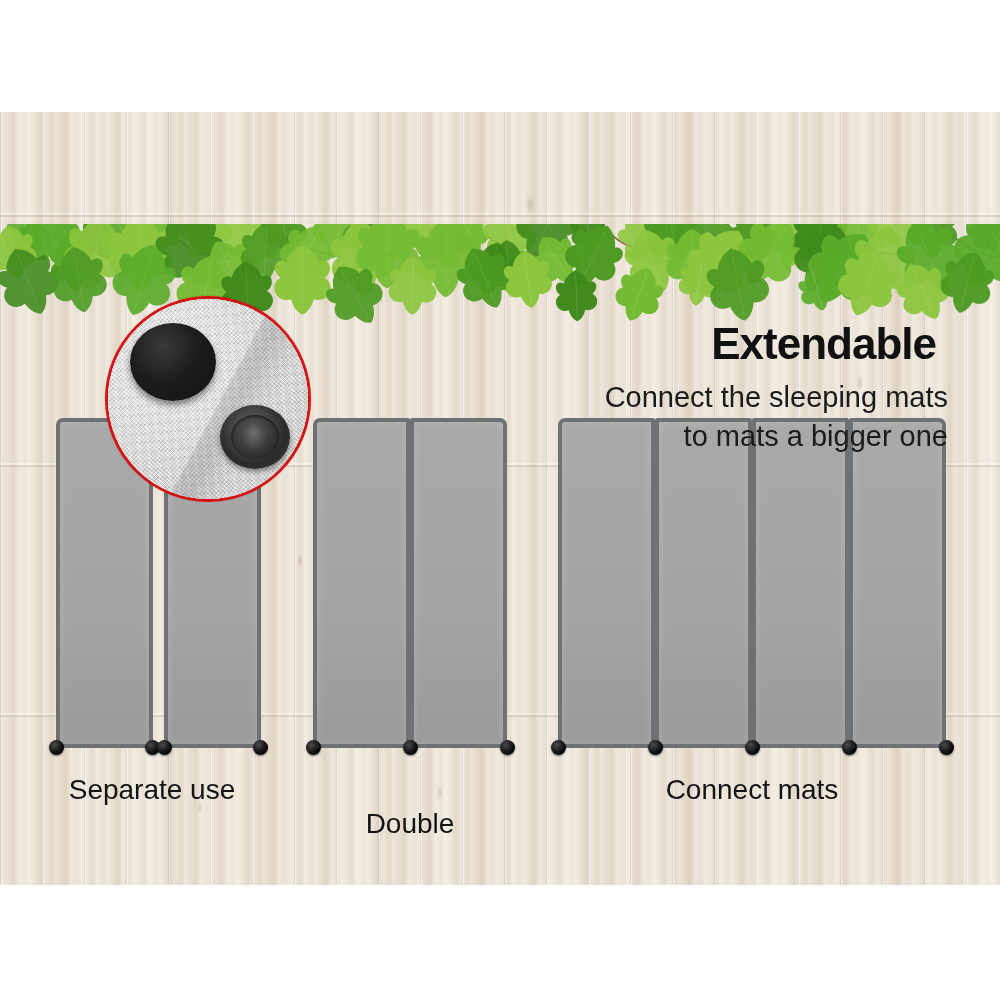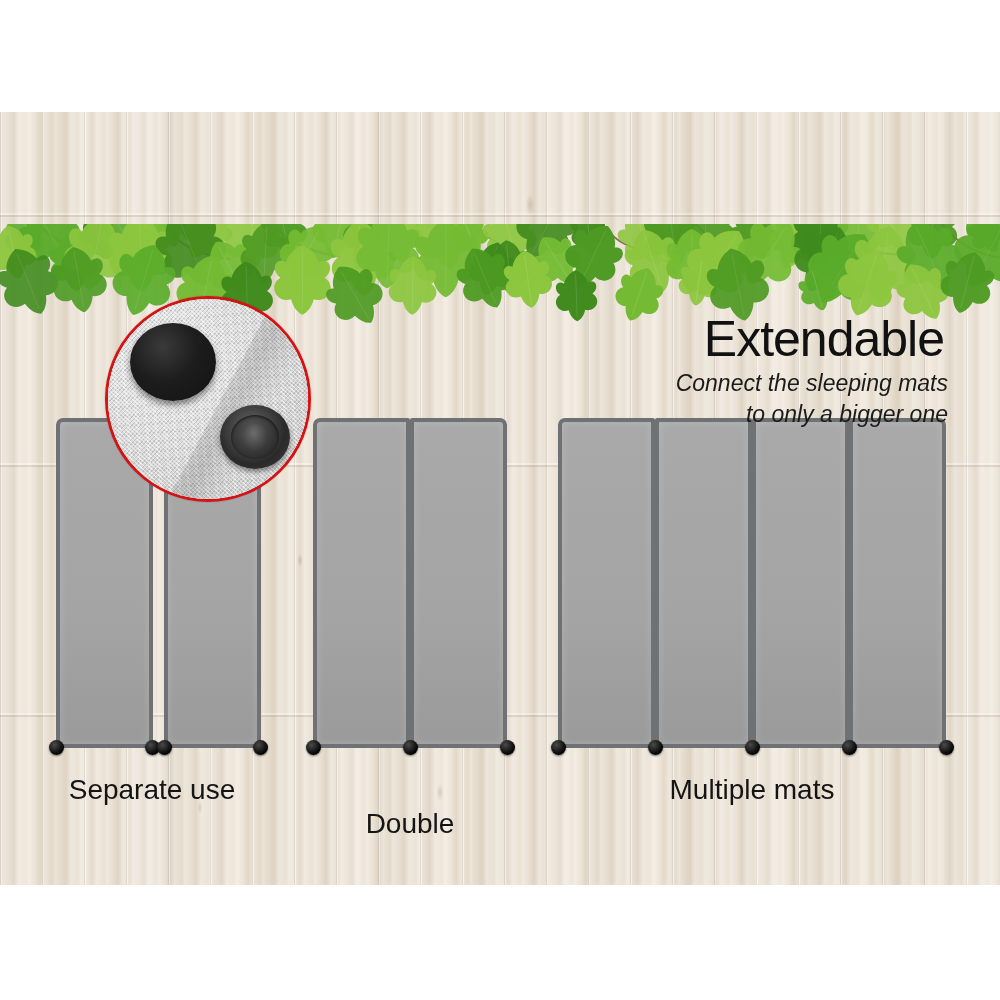--- a/index.html
+++ b/index.html
@@ -80,23 +80,23 @@
       background:radial-gradient(ellipse at 45% 38%, #6a6a6a 0%, #434343 38%, #2a2a2a 62%, #3c3c3c 100%);
       box-shadow:0 3px 5px rgba(0,0,0,.4);}
   .snap-ring::before{content:"";position:absolute;left:11px;top:10px;right:11px;bottom:10px;
       border-radius:50%;background:radial-gradient(ellipse at 45% 35%,#585858,#2e2e2e 70%);
       box-shadow:inset 0 1px 3px rgba(0,0,0,.7);}
   .snap-ring::after{content:"";position:absolute;left:22px;top:19px;right:22px;bottom:19px;
       border-radius:50%;background:radial-gradient(ellipse at 45% 35%,#6d6d6d,#3a3a3a 75%);}
 
   
   .head-wrap{position:absolute;right:52px;top:198px;width:420px;text-align:right;}
-  .title{font-size:50px;font-weight:normal;color:#111;line-height:1.0;letter-spacing:-1px;
-         margin:4px;white-space:nowrap;}
-  .subtitle{font-size:23px;color:#1b1b1b;line-height:1.33;margin:2px 0 0 0;font-style:italic;}
+  .title{font-size:44px;font-weight:bold;color:#111;line-height:1.0;letter-spacing:-1px;
+         margin:12px;white-space:nowrap;}
+  .subtitle{font-size:29px;color:#1b1b1b;line-height:1.33;margin:2px 0 0 0;}
   .subtitle span{display:block;}
 
   
   .mats-area{position:absolute;left:0;top:0;width:1000px;height:773px;}
   .group{position:absolute;top:306px;height:330px;}
   .mat{position:absolute;top:0;height:330px;box-sizing:border-box;
        background:linear-gradient(180deg,#a9a9a9 0%,#a4a4a4 60%,#9a9a9a 100%);
        border:4px solid #6f7275;border-radius:7px;
        box-shadow:inset 0 0 9px rgba(255,255,255,.18);}
   .mat.joined-l{border-top-left-radius:2px;border-bottom-left-radius:2px;}
@@ -144,21 +144,21 @@
         <div class="dot" style="left: 551px; top: 628px;"></div>
         <div class="dot" style="left: 648px; top: 628px;"></div>
         <div class="dot" style="left: 745px; top: 628px;"></div>
         <div class="dot" style="left: 842px; top: 628px;"></div>
         <div class="dot" style="left: 939px; top: 628px;"></div>
       </div>
 
     <div id="captions">
         <div class="caption" style="left: -48px; width: 400px; top: 662px;">Separate use</div>
         <div class="caption" style="left: 210px; width: 400px; top: 696px;">Double</div>
-        <div class="caption" style="left: 552px; width: 400px; top: 662px;">Multiple mats</div>
+        <div class="caption" style="left: 552px; width: 400px; top: 662px;">Connect mats</div>
       </div>
 
 
     <div class="leaves top">
       <svg width="1000" height="120" viewBox="0 0 1000 120" id="leaves-top-svg">
           <g>
             <path d="M35.54706790123457,-4 C51.54706790123457,19.206061385459535 75.54706790123457,24.028189300411523 105.54706790123457,32.270447530864196" stroke="#6b4a2a" stroke-width="2" fill="none" opacity="0.75"></path>
             <path d="M160.63708847736626,-4 C176.63708847736626,22.633187585733882 200.63708847736626,30.86913580246914 230.63708847736626,35.30662722908093" stroke="#6b4a2a" stroke-width="2" fill="none" opacity="0.75"></path>
             <path d="M271.15920781893004,-4 C287.15920781893004,20.710519547325102 311.15920781893004,27.58662551440329 341.15920781893004,33.116469478738" stroke="#6b4a2a" stroke-width="2" fill="none" opacity="0.75"></path>
             <path d="M381.1875,-4 C397.1875,17.759044924554185 421.1875,25.5880658436214 451.1875,32.61355452674897" stroke="#6b4a2a" stroke-width="2" fill="none" opacity="0.75"></path>
@@ -461,18 +461,18 @@
     <div class="inset">
       <div class="inset-fabric"></div>
       <div class="snap-dome"></div>
       <div class="snap-ring"></div>
     </div>
 
     <div class="head-wrap">
       <h1 class="title">Extendable</h1>
       <p class="subtitle">
         <span>Connect the sleeping mats</span>
-        <span>to only a bigger one</span>
+        <span>to mats a bigger one</span>
       </p>
     </div>
   </div>
 
 </div>
 
 </body></html>

